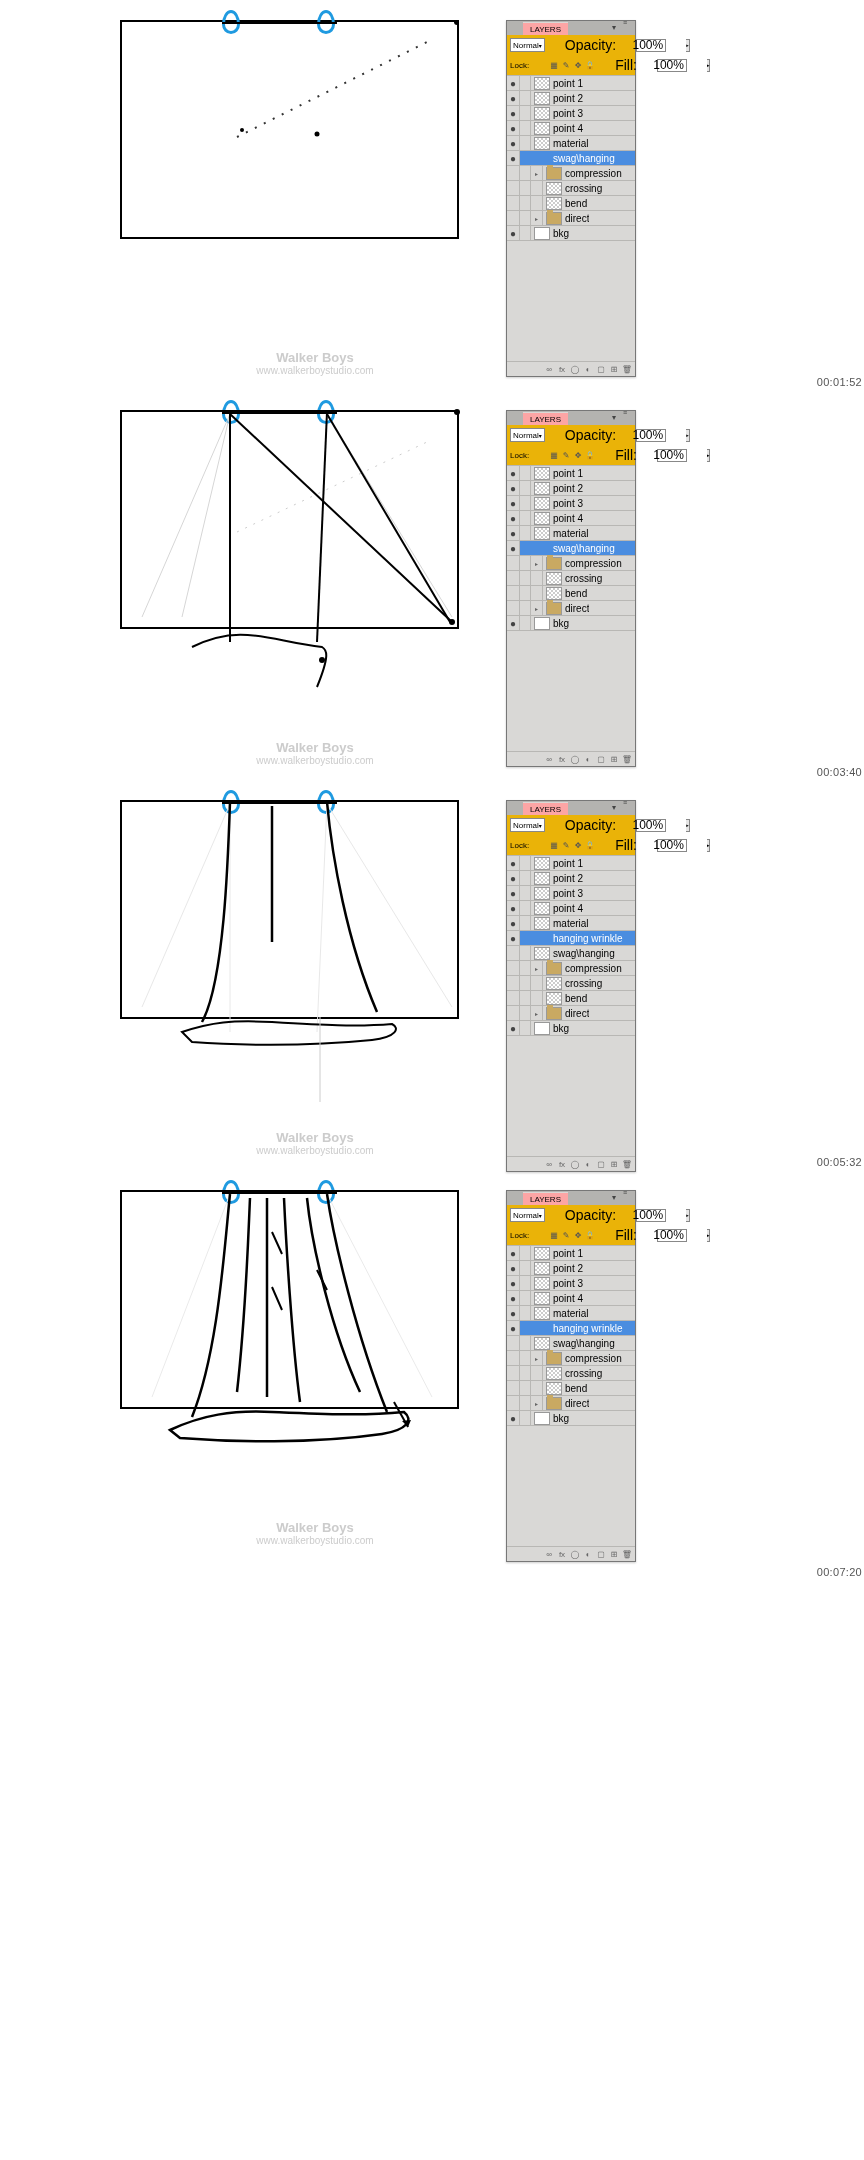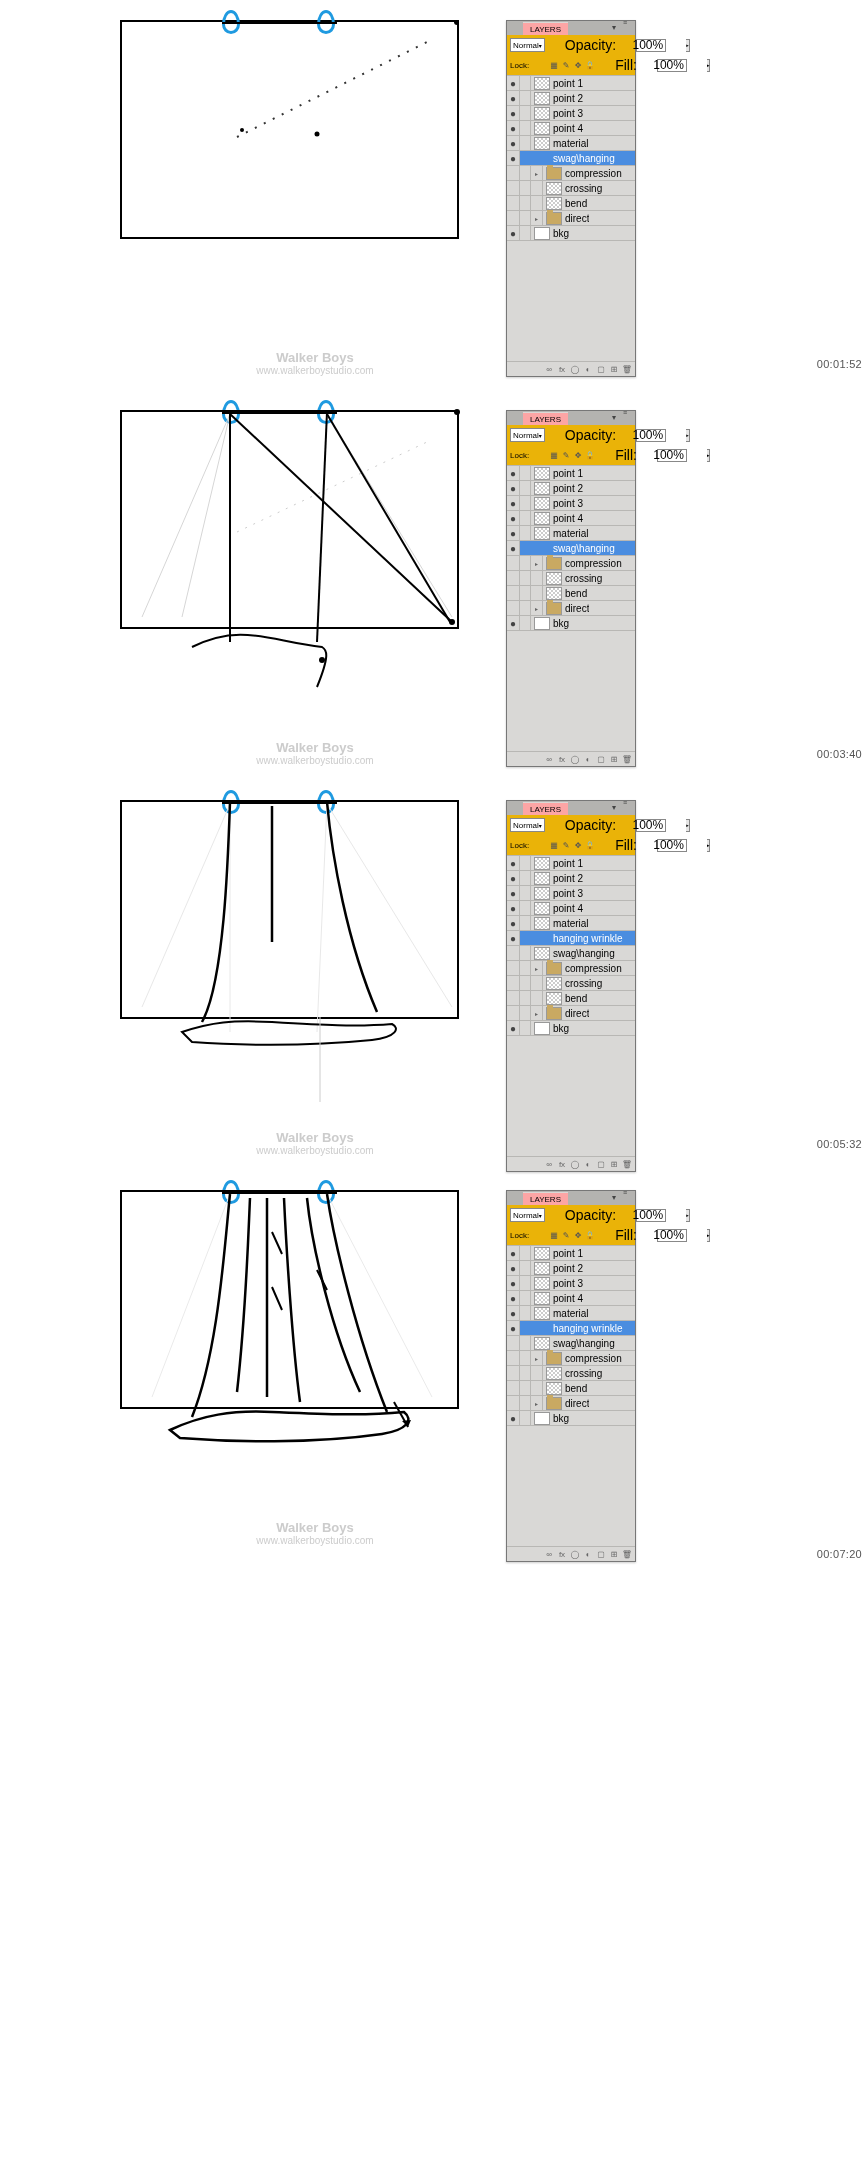--- a/index.html
+++ b/index.html
@@ -37,21 +37,21 @@
     top: 350px;
     color: #ccc;
     font-size: 10px;
     text-align: center;
     width: 130px;
   }
   .watermark div:first-child { font-weight: bold; font-size: 13px; }
   .timestamp {
     position: absolute;
     right: 2px;
-    bottom: 20px;
+    bottom: 2px;
     font-size: 11px;
     color: #555;
     letter-spacing: 0.3px;
   }
 
   
   .layers-panel {
     position: absolute;
     right: 228px;
     top: 20px;

